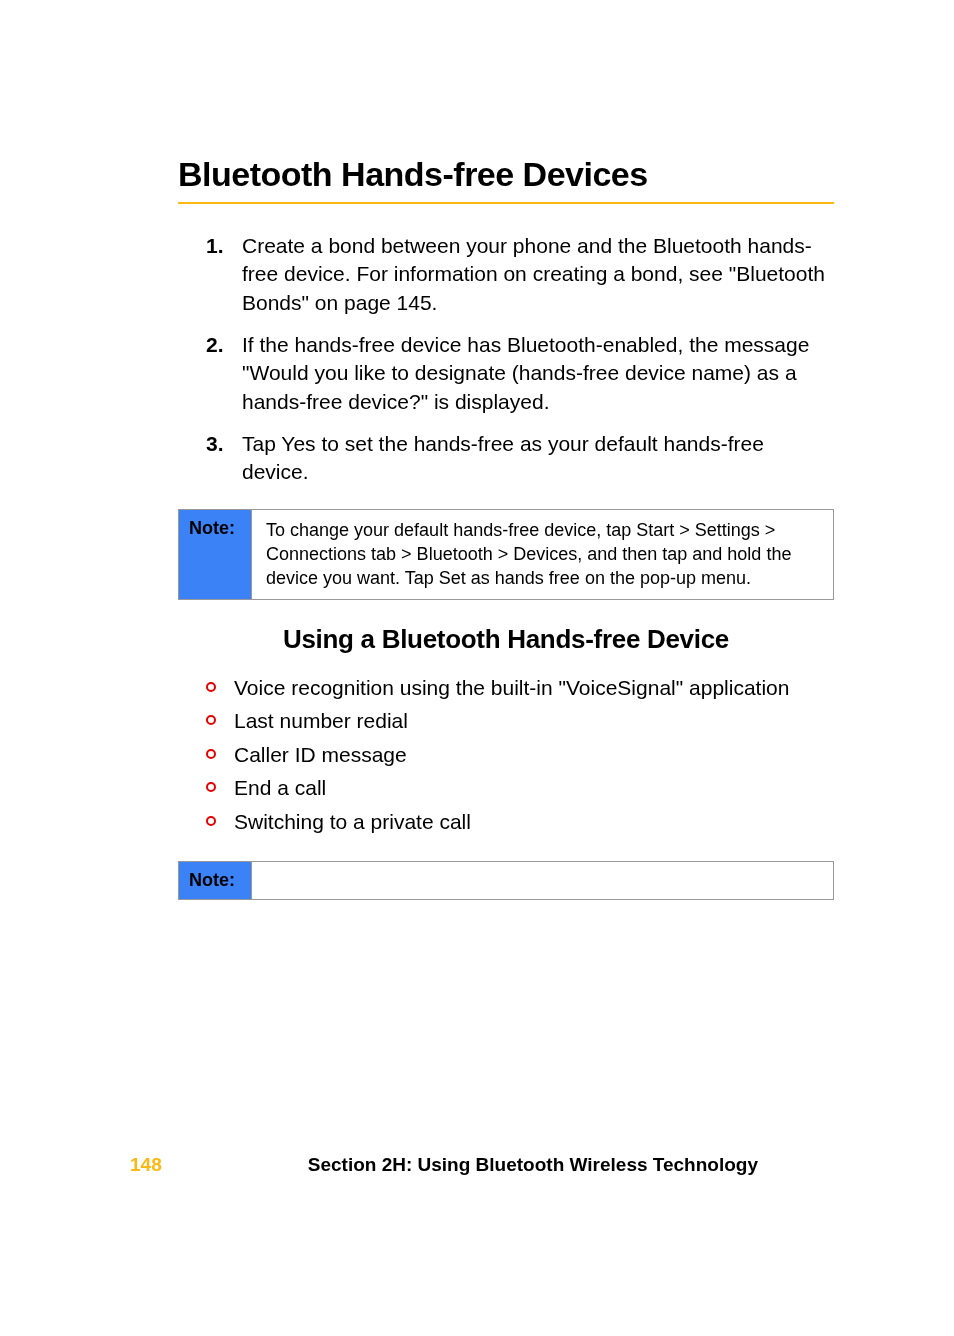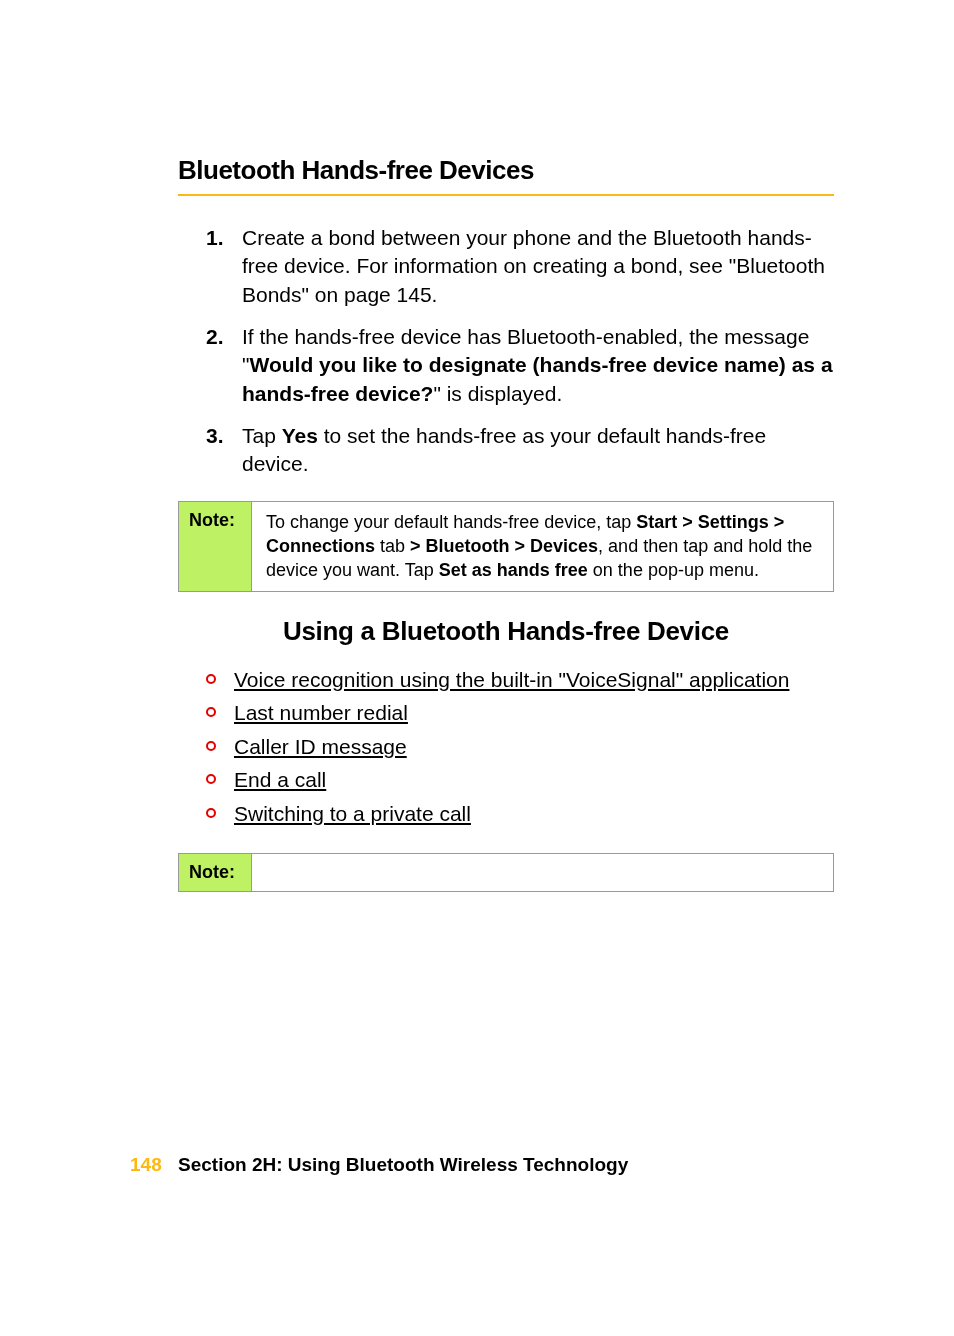--- a/index.html
+++ b/index.html
@@ -9,21 +9,21 @@
     background: #fff;
     width: 954px;
     height: 1336px;
     box-sizing: border-box;
     position: relative;
   }
   .page {
     padding: 155px 120px 0 178px;
   }
   .h1 {
-    font-size: 26px;
+    font-size: 34px;
     font-weight: 700;
     color: #000;
     margin: 0 0 8px 0;
     letter-spacing: -0.5px;
   }
   .hr {
     border: none;
     border-top: 2px solid #fdb913;
     margin: 0 0 28px 0;
   }
@@ -43,28 +43,28 @@
     margin-bottom: 14px;
   }
   .ol .num {
     font-weight: 700;
     width: 36px;
     flex-shrink: 0;
   }
   .ol .txt {
     flex: 1;
   }
-  .b { font-weight: 700; }
+  .b { font-weight: 400; }
   .note-box {
     display: flex;
     border: 1px solid #999;
     margin: 0 0 24px 0;
   }
   .note-label {
-    background: #bef264;
+    background: #3b82f6;
     font-weight: 700;
     font-size: 18px;
     padding: 8px 10px 8px 10px;
     border-right: 1px solid #999;
     flex-shrink: 0;
     width: 52px;
   }
   .note-body {
     font-size: 18px;
     line-height: 1.35;
@@ -95,39 +95,39 @@
     align-items: flex-start;
   }
   .ul .bullet {
     width: 28px;
     flex-shrink: 0;
     display: flex;
     align-items: center;
     padding-top: 11px;
   }
   .ul .bullet svg { display: block; }
-  .ul .txt { flex: 1; text-decoration: underline; }
+  .ul .txt { flex: 1; }
   .footer {
     position: absolute;
     bottom: 160px;
     left: 0;
     width: 830px;
     display: flex;
     font-size: 19px;
     font-weight: 700;
   }
   .page-num {
     color: #fdb913;
     width: 178px;
     padding-left: 130px;
     box-sizing: border-box;
   }
   .footer-title {
     flex: 1;
-    text-align: left;
+    text-align: right;
     padding-right: 72px;
     color: #000;
   }
 </style>
 </head>
 <body>
 
 <div class="page">
 
   <h1 class="h1">Bluetooth Hands-free Devices</h1>

